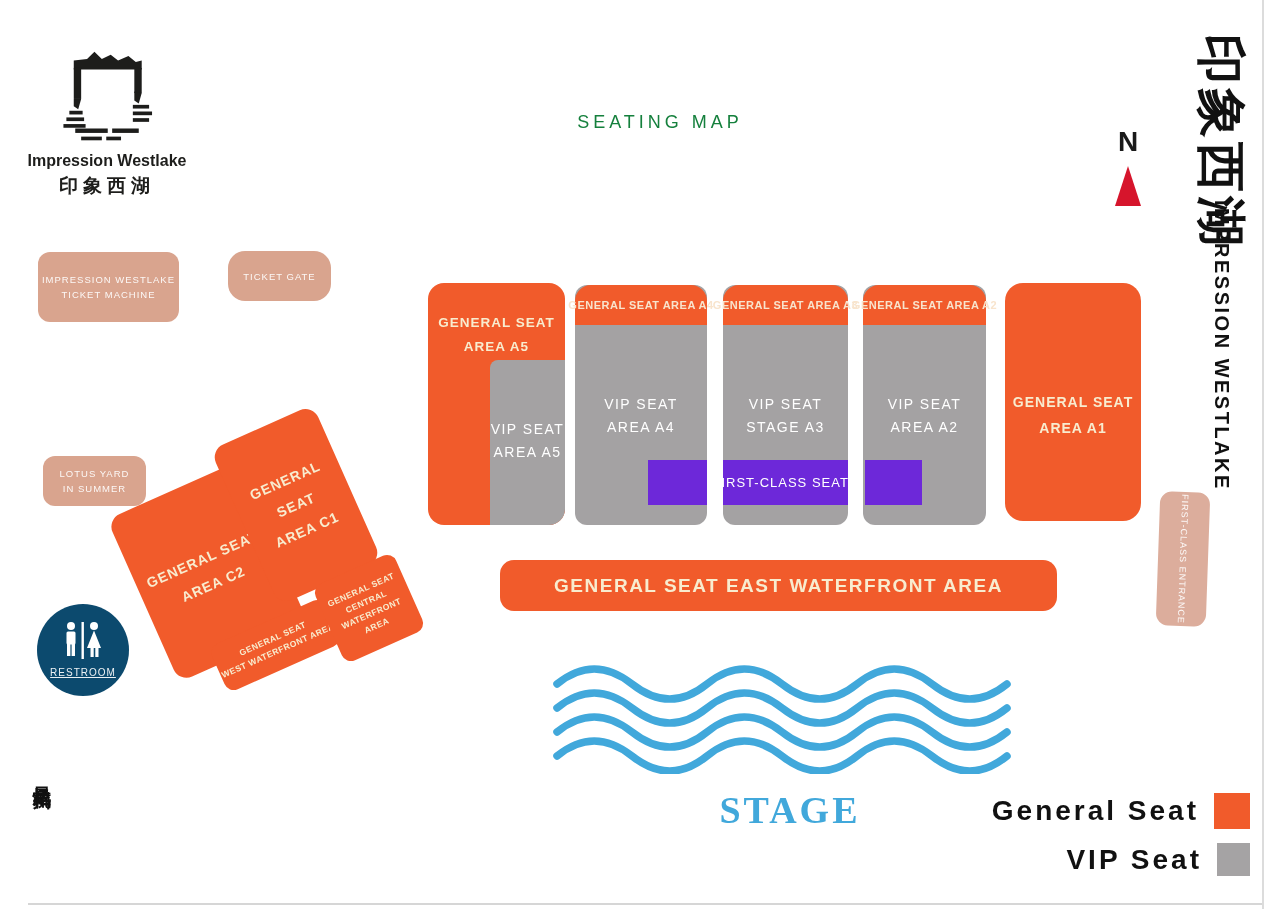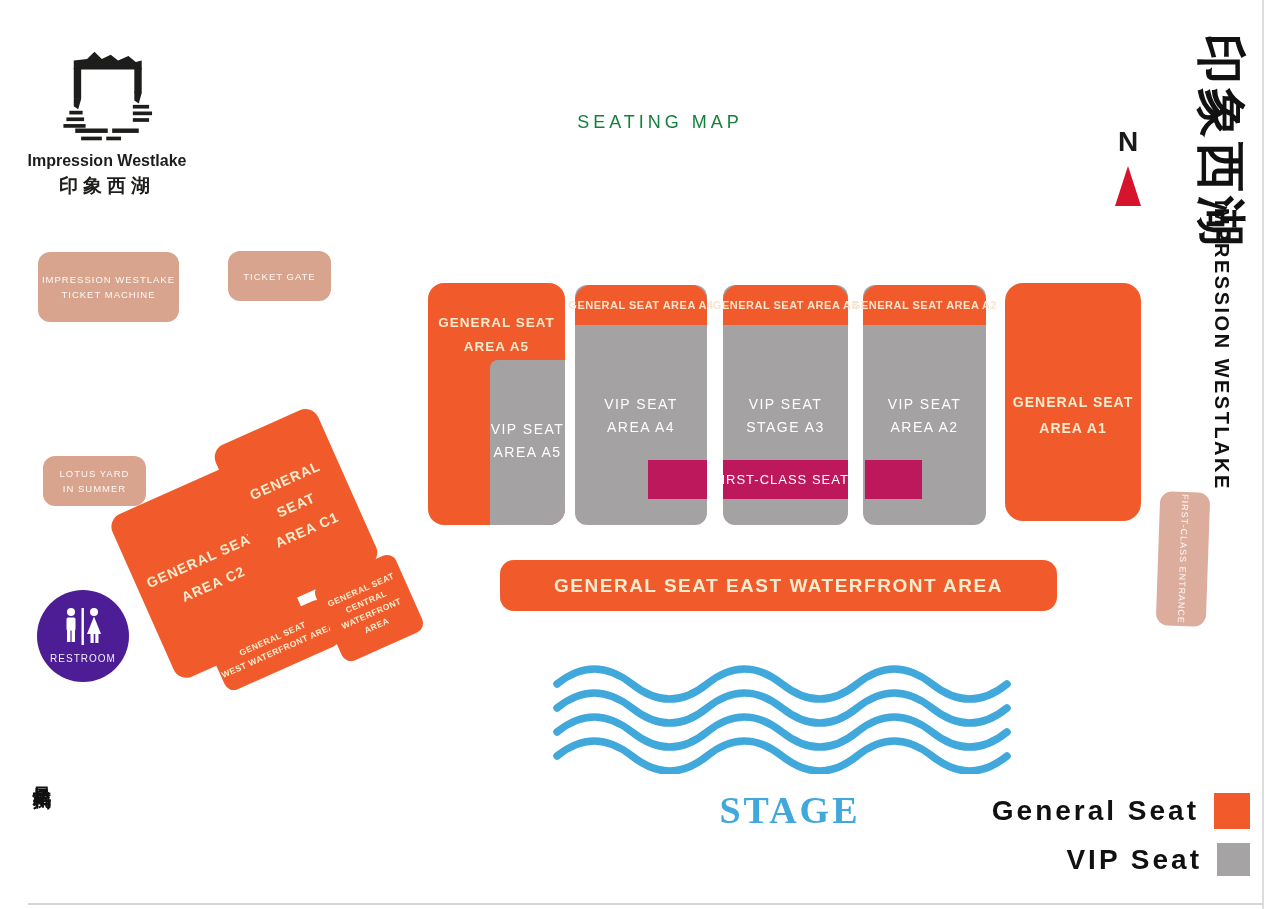--- a/index.html
+++ b/index.html
@@ -26,24 +26,24 @@
   .brand-zh-vert { left:1254px; top:34px; font-size:50px; font-weight:bold; color:#111;
       letter-spacing:4px; transform:rotate(90deg); transform-origin:left top; white-space:nowrap; }
   .brand-en-vert { left:1233px; top:200px; font-size:20px; font-weight:bold; color:#111;
       letter-spacing:2.5px; transform:rotate(90deg); transform-origin:left top; white-space:nowrap; }
 
   
   .fac { background:#d9a48e; border-radius:12px; color:rgba(255,255,255,0.92);
       display:flex; flex-direction:column; align-items:center; justify-content:center;
       font-size:9.5px; letter-spacing:1px; text-align:center; line-height:15px; }
   .fac-ticket-machine { left:38px; top:252px; width:141px; height:70px; }
-  .fac-ticket-gate { left:228px; top:251px; width:103px; height:50px; }
+  .fac-ticket-gate { left:228px; top:251px; width:103px; height:50px;border-radius:17px; }
   .fac-lotus { left:43px; top:456px; width:103px; height:50px; }
-  .fac-restroom { left:37px; top:590px; width:92px; height:92px; border-radius:50%;
-      background:#4c1d95; }
+  .fac-restroom { left:37px; top:604px; width:92px; height:92px; border-radius:50%;
+      background:#0c4a6e;text-decoration:underline; }
   .fac-restroom .rlabel { margin-top:4px; font-size:10px; }
   .fac-entrance { left:1158px; top:492px; width:50px; height:134px; background:#dcad9c;
       border-radius:12px; transform:rotate(2deg); }
   .fac-entrance .vtext { position:absolute; left:50%; top:50%;
       transform:translate(-50%,-50%) rotate(90deg); white-space:nowrap;
       font-size:9px; letter-spacing:1px; color:rgba(255,255,255,0.92); }
 
   
   .orange { background:#f15b2b; }
   .seat-label { color:#f8eccf; text-align:center; font-weight:bold; letter-spacing:1px; }
@@ -53,21 +53,21 @@
   .blk-a5 .glabel { position:absolute; left:0; top:28px; width:137px; font-size:13.5px; line-height:24px; }
   .blk-a5 .gray { position:absolute; right:0; bottom:0; width:75px; height:165px;
       background:#a4a2a3; border-radius:8px 0 16px 0; }
   .blk-a5 .vlabel { position:absolute; left:0; top:58px; width:75px; }
 
   .ablock { top:285px; height:240px; background:#a4a2a3; border-radius:12px; }
   .ablock .hdr { position:absolute; left:0; top:0; width:100%; height:40px; background:#f15b2b;
       border-radius:16px 16px 0 0; display:flex; align-items:center; justify-content:center;
       color:#f8e4cd; font-size:11px; font-weight:bold; letter-spacing:0.5px; white-space:nowrap; }
   .ablock .vlabel { position:absolute; left:0; top:108px; width:100%; }
-  .redseat { position:absolute; top:175px; height:39px; background:#be185d;
+  .redseat { position:absolute; top:175px; height:45px; background:#6d28d9;
       display:flex; align-items:center; justify-content:center; color:#fff;
       font-size:13px; letter-spacing:1px; white-space:nowrap; }
   .blk-a4 { left:575px; width:132px; }
   .blk-a4 .redseat { left:73px; width:59px; }
   .blk-a3 { left:723px; width:125px; }
   .blk-a3 .redseat { left:0; width:125px; }
   .blk-a2 { left:863px; width:123px;padding-left:22px; }
   .blk-a2 .redseat { left:2px; width:57px; }
 
   .blk-a1 { left:1005px; top:283px; width:136px; height:238px; border-radius:18px; }

